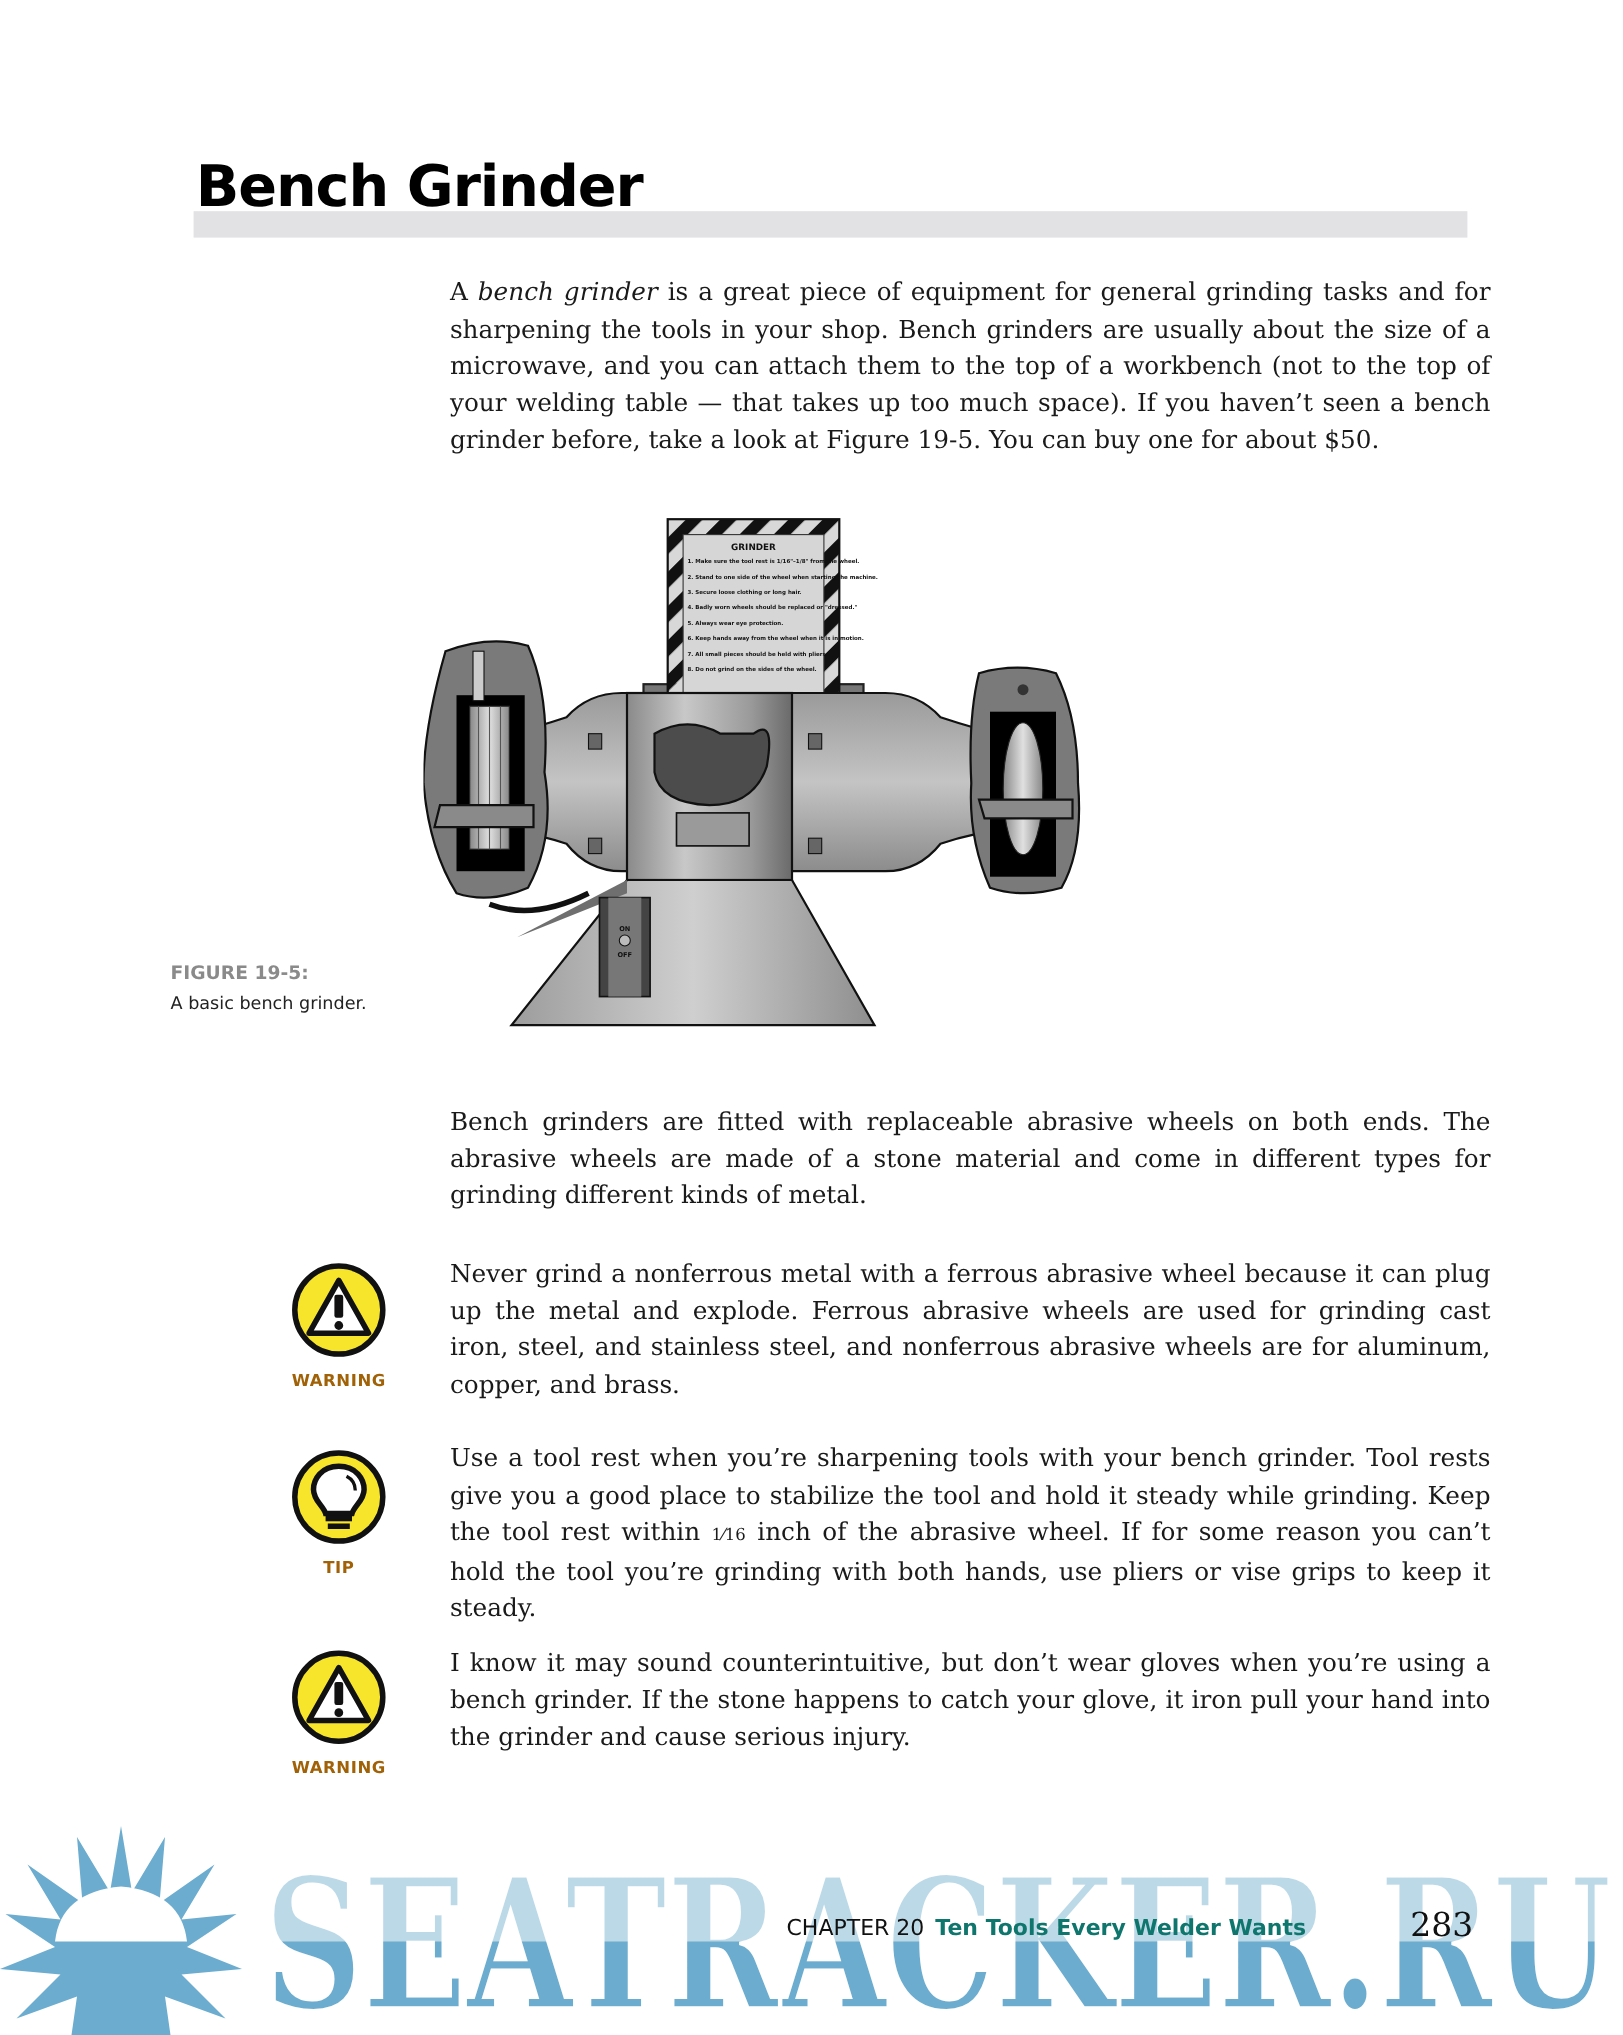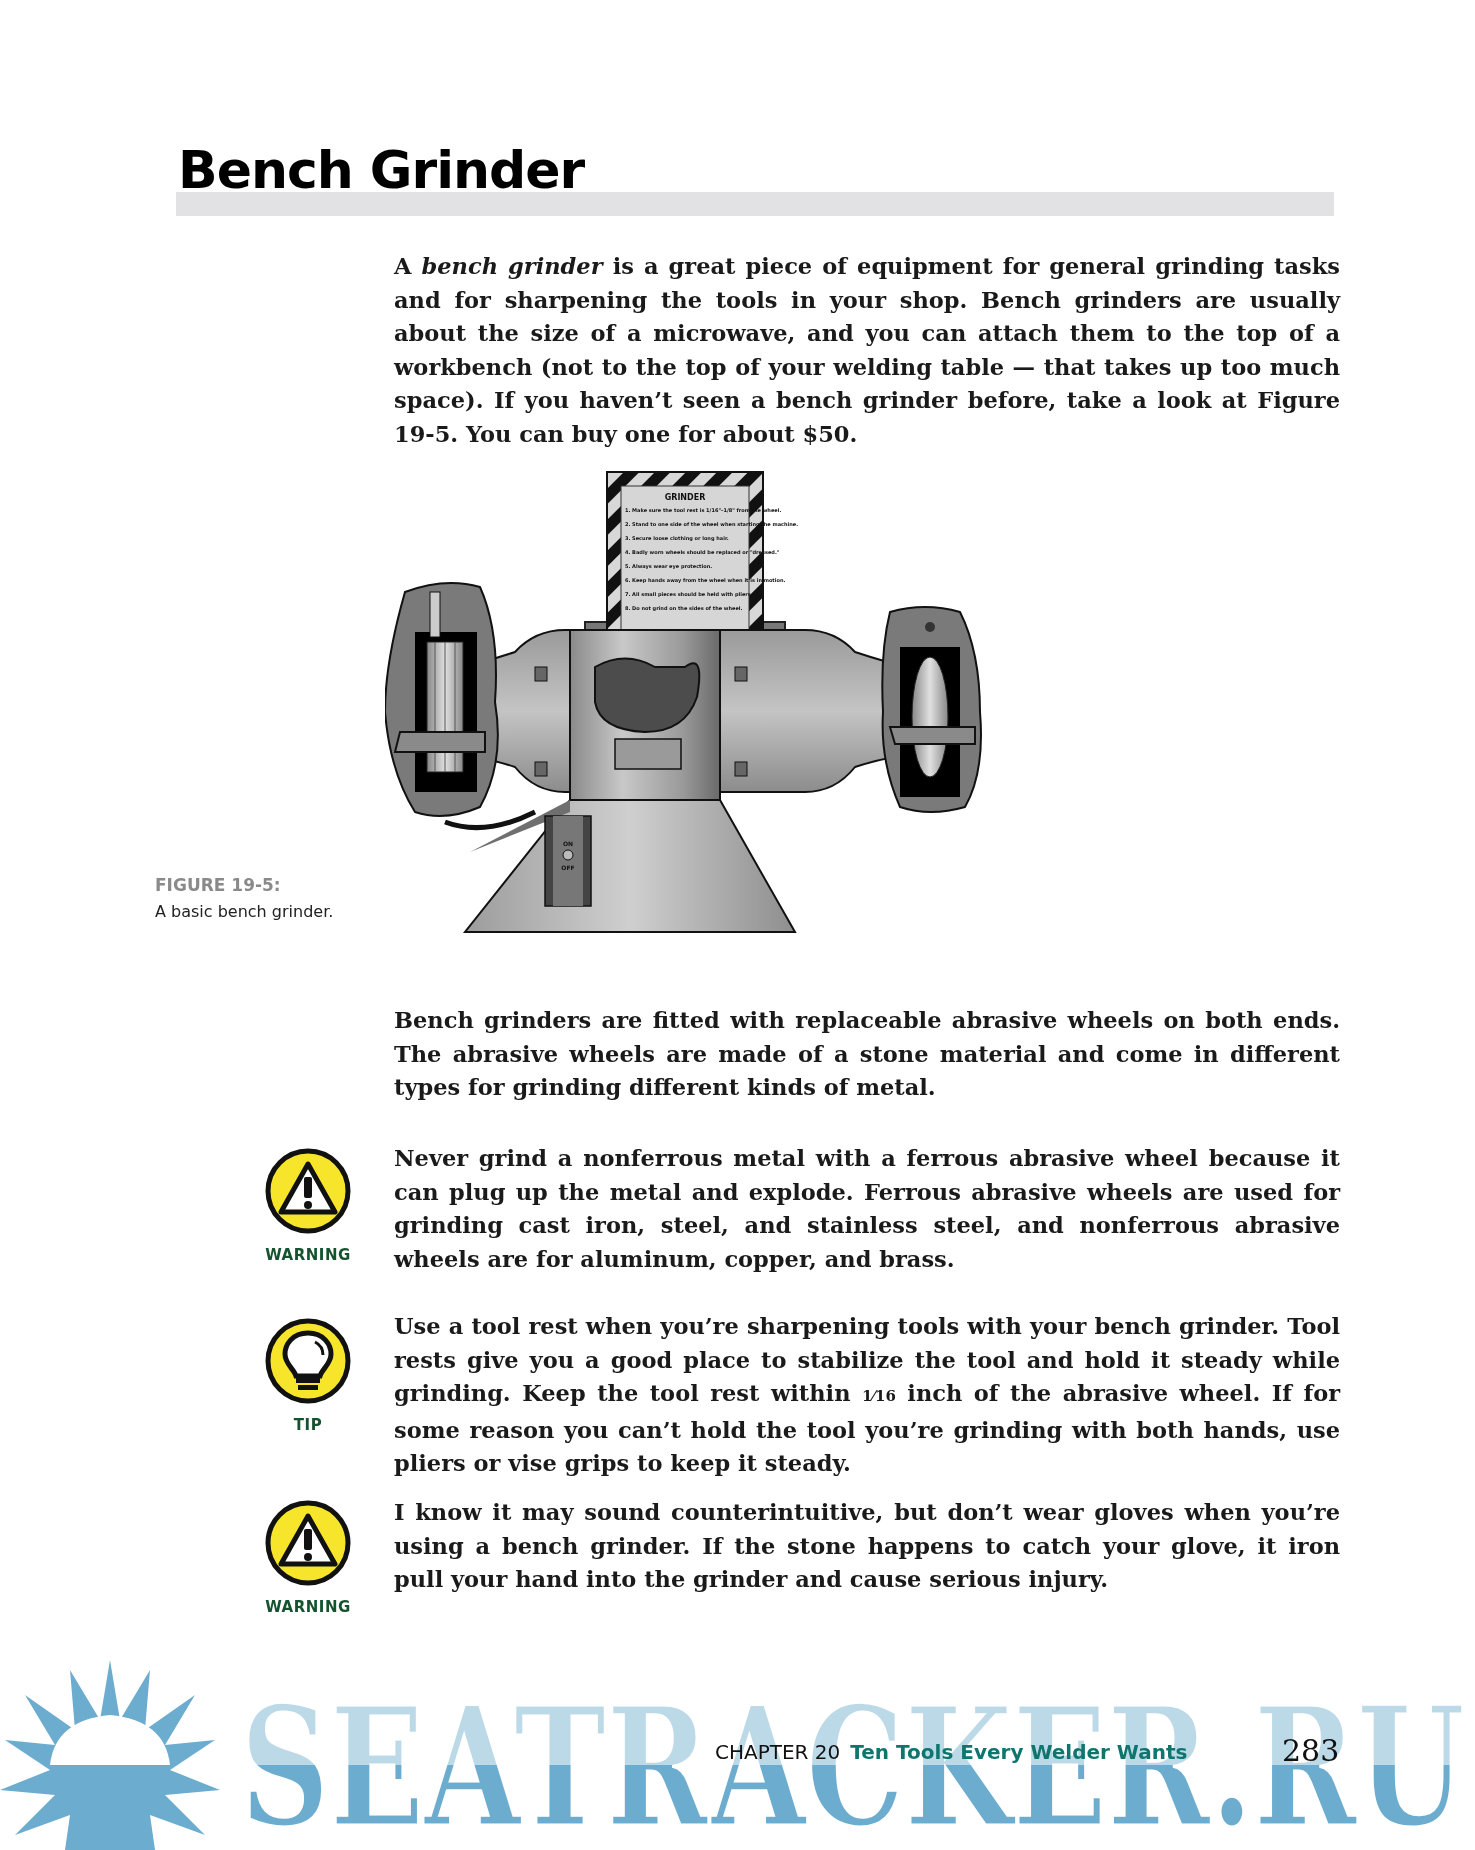--- a/index.html
+++ b/index.html
@@ -1,27 +1,27 @@
 <!DOCTYPE html>
 <html><head>
 <meta charset="utf-8">
 <style>
   html, body { margin:0; padding:0; background:#ffffff; }
   body { width:1475px; height:1850px; position:relative; overflow:hidden; font-family:"DejaVu Serif", serif; color:#1a1a1a; }
   .title { position:absolute; left:178px; top:140px; font-family:"DejaVu Sans", sans-serif; font-weight:bold; font-size:52px; letter-spacing:-1px; color:#000; z-index:2; line-height:60px; margin:0; }
   .title-bar { position:absolute; left:176px; top:192px; width:1158px; height:24px; background:#e2e2e4; z-index:1; }
-  .para { position:absolute; left:394px; width:946px; font-size:22.5px; line-height:33.6px; text-align:justify; margin:0;font-weight:bold; }
+  .para { position:absolute; left:409px; width:946px; font-size:22.5px; line-height:33.6px; text-align:justify; margin:0; }
   .para em { font-style:italic; }
   .frac { font-size:15px; }
   .caption { position:absolute; right:1120px; top:872px; text-align:left; font-family:"DejaVu Sans", sans-serif; width:200px; }
   .caption .cap-label { font-weight:bold; color:#8a8a8a; font-size:17px; line-height:26px; }
   .caption .cap-text { font-size:16px; line-height:28px; color:#222; }
   .icon-block { position:absolute; left:256px; width:104px; text-align:center; }
   .icon-circle { width:86px; height:86px; margin:0 auto; }
-  .icon-label { font-family:"DejaVu Sans", sans-serif; font-weight:bold; font-size:15px; letter-spacing:0.5px; margin-top:8px; color:#14532d; }
+  .icon-label { font-family:"DejaVu Sans", sans-serif; font-weight:bold; font-size:15px; letter-spacing:0.5px; margin-top:8px; color:#a16207; }
   .figure { position:absolute; left:385px; top:462px; width:600px; height:490px; }
   .footer { position:absolute; top:1740px; left:715px; font-family:"DejaVu Sans", sans-serif; font-size:20px; z-index:3; white-space:nowrap; }
   .footer .chap { color:#111; }
   .footer .chap-title { color:#0f766e; font-weight:bold; margin-left:10px; }
   .page-num { position:absolute; left:1282px; top:1733px; font-family:"DejaVu Serif", serif; font-size:30px; color:#111; z-index:3; }
   .watermark { position:absolute; left:0; top:1650px; width:1475px; height:200px; z-index:2; opacity:0.92; }
 </style>
 </head>
 <body>
 

